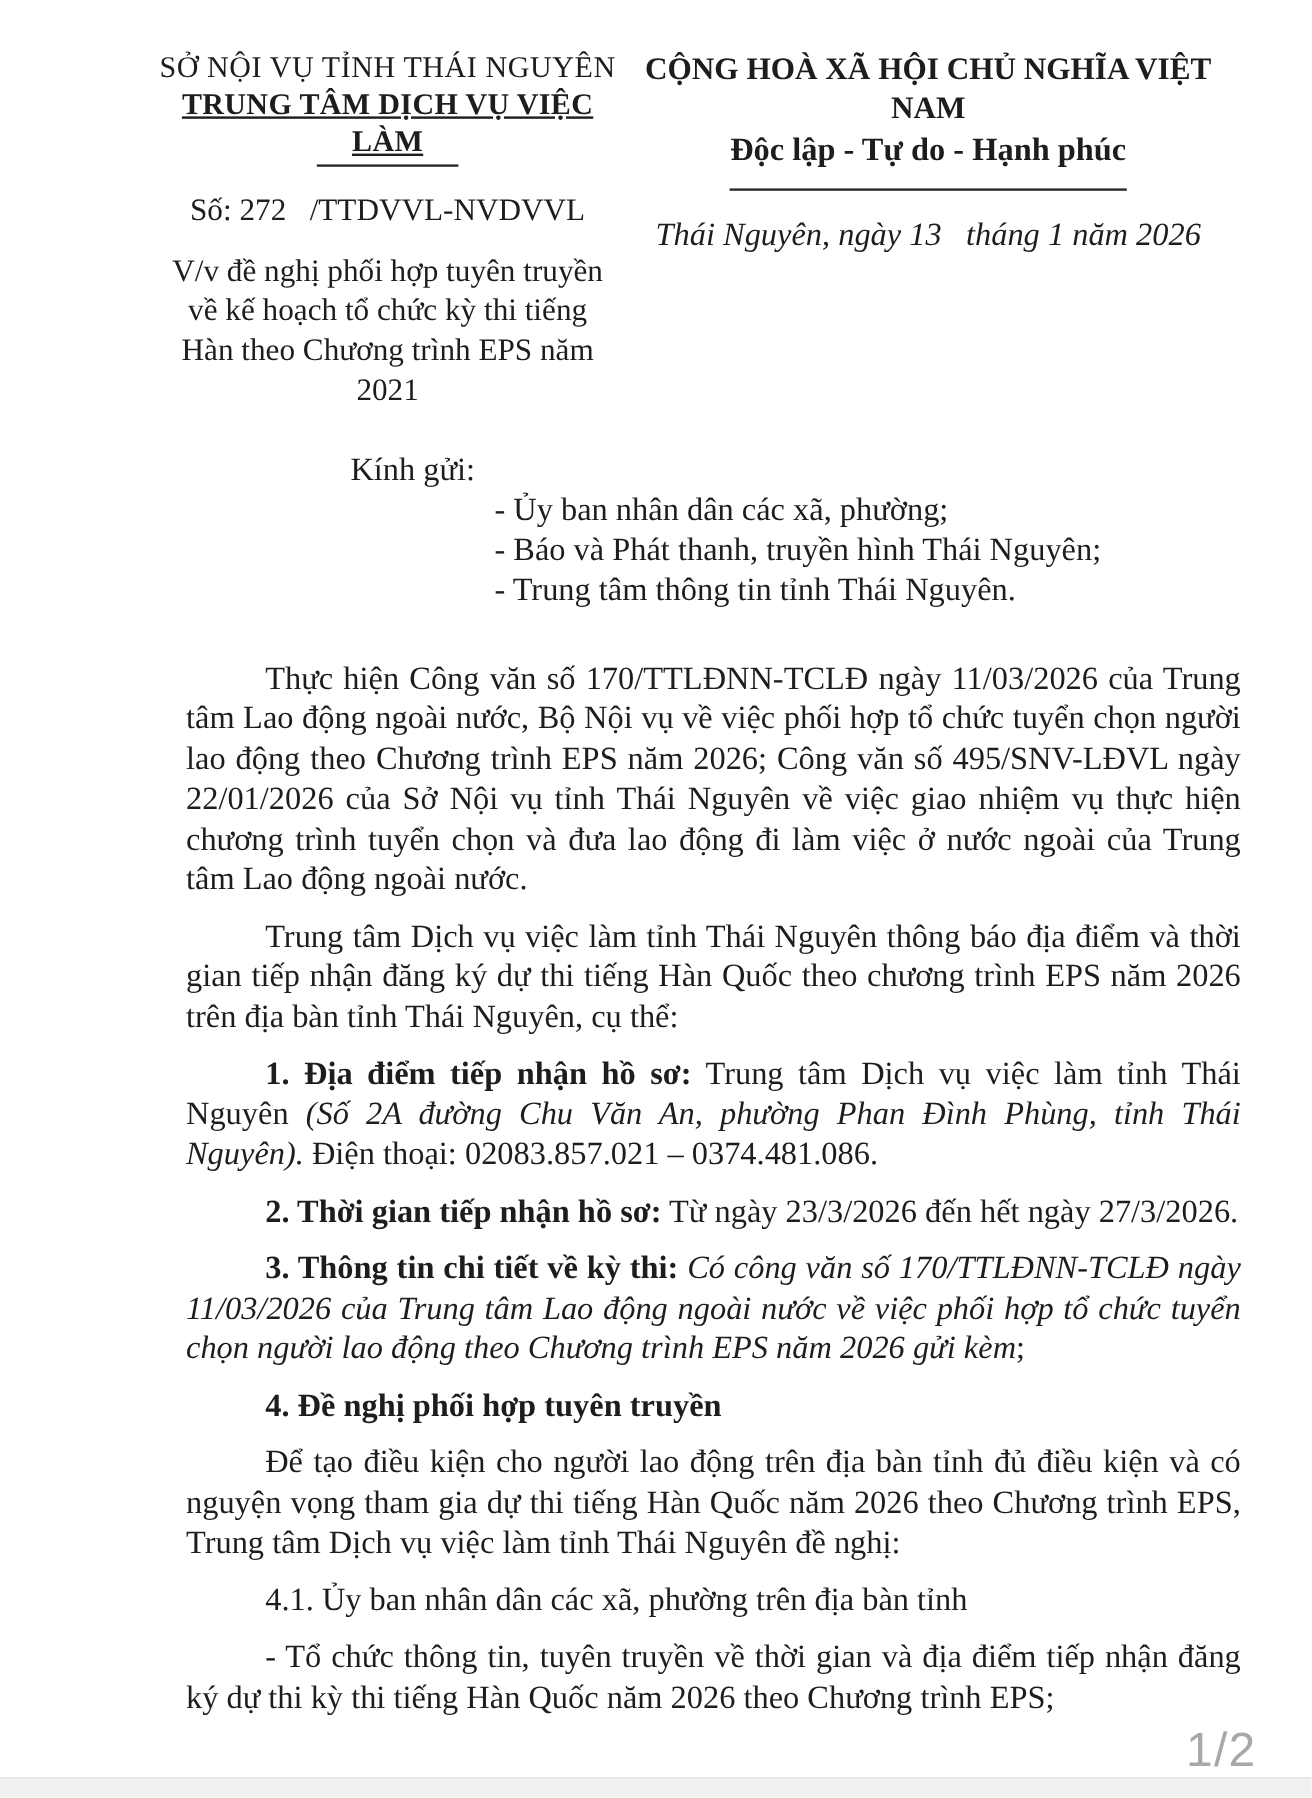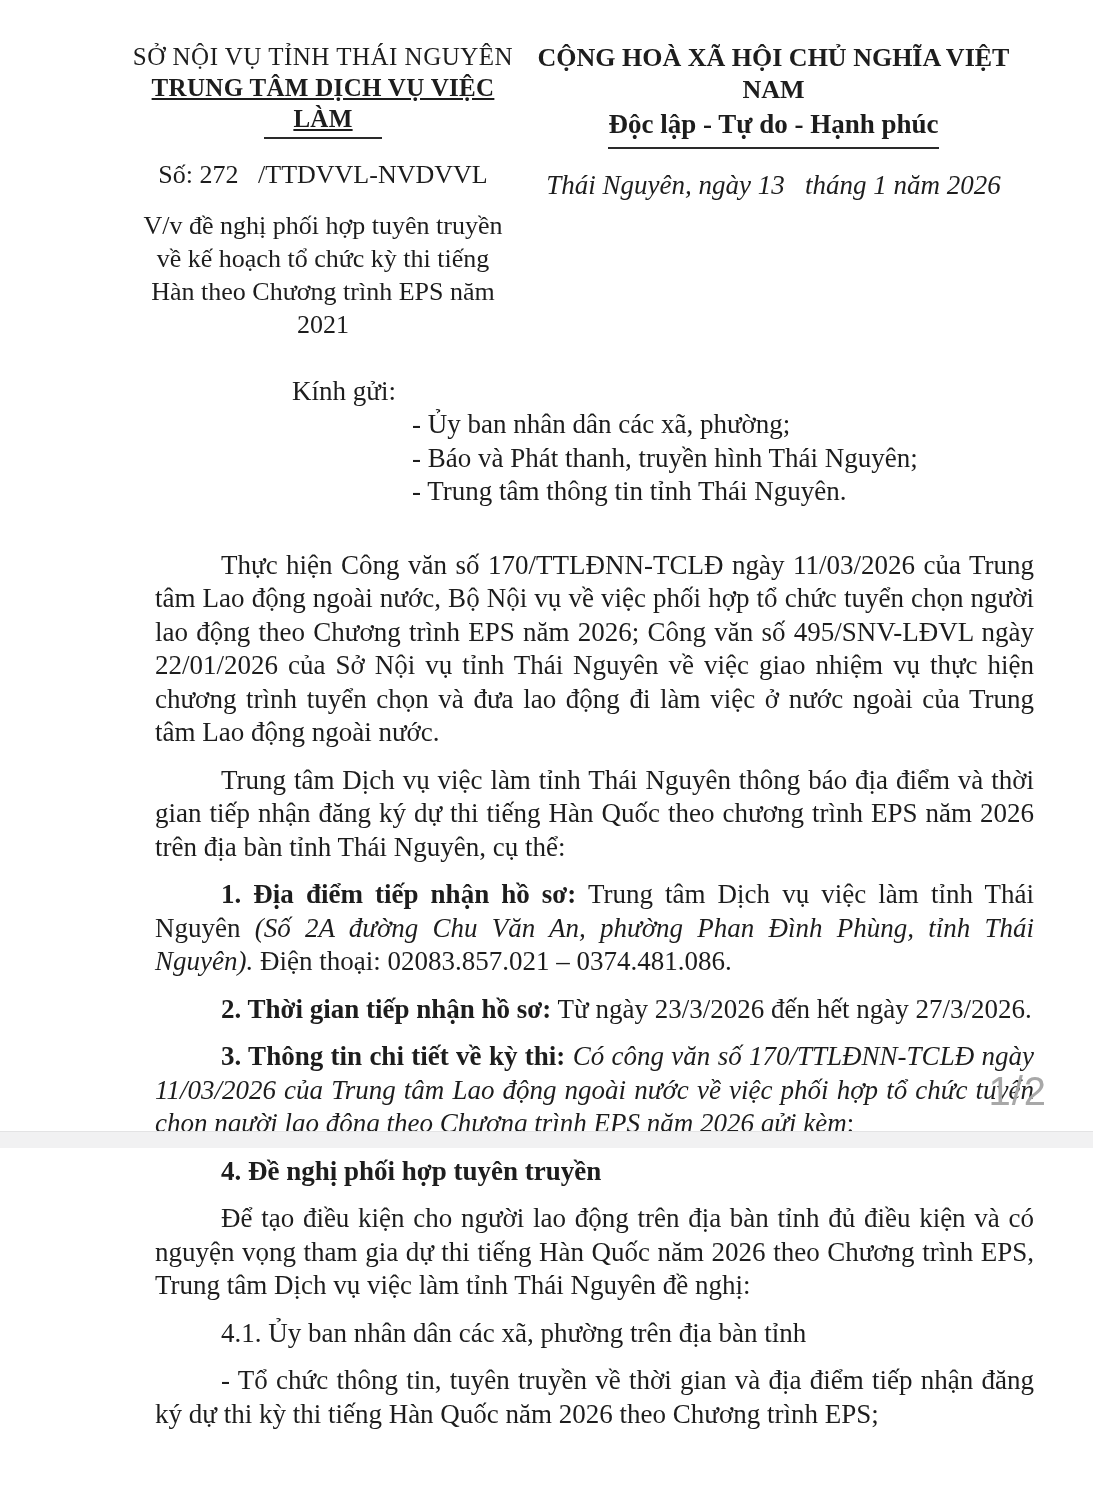--- a/index.html
+++ b/index.html
@@ -5,21 +5,21 @@
   html, body { margin: 0; padding: 0; }
   body {
     width: 1093px; height: 1498px;
     background: #ffffff;
     font-family: "Liberation Serif", "DejaVu Serif", serif;
     color: #1d1d1d;
     overflow: hidden;
   }
   .page {
     position: relative;
-    width: 1093px; height: 1148px;
+    width: 1093px; height: 1498px;
     background: #ffffff;
   }
   .pre { white-space: pre-wrap; }
 
   
   .header {
     display: flex;
     padding: 42px 80px 0 132px;
     align-items: flex-start;
   }
@@ -66,21 +66,21 @@
     font-size: 26px;
     font-weight: bold;
     line-height: 32px;
   }
   .national-motto-2 {
     display: inline-block;
     font-size: 27px;
     font-weight: bold;
     line-height: 33px;
     margin-top: 2px;
-    padding-bottom: 6px;
+    padding-bottom: 16px;
     border-bottom: 2px solid #2a2a2a;
   }
   .date-line {
     margin-top: 20px;
     font-size: 27px;
     font-style: italic;
     line-height: 33px;
   }
 
   
@@ -111,21 +111,21 @@
   }
   .para:last-child { margin-bottom: 0; }
   .bold { font-weight: bold; }
   .italic { font-style: italic; }
   .heading-para { text-align: left; }
 
   
   .page-indicator {
     position: absolute;
     right: 46px;
-    bottom: 34px;
+    bottom: 16px;
     font-family: "Liberation Sans", "DejaVu Sans", sans-serif;
     font-size: 40px;
     color: #a8a8a8;
     letter-spacing: 1px;
   }
   .bottom-strip {
     position: absolute;
     left: 0; right: 0; bottom: 0;
     height: 16px;
     background: #f1f1f2;

